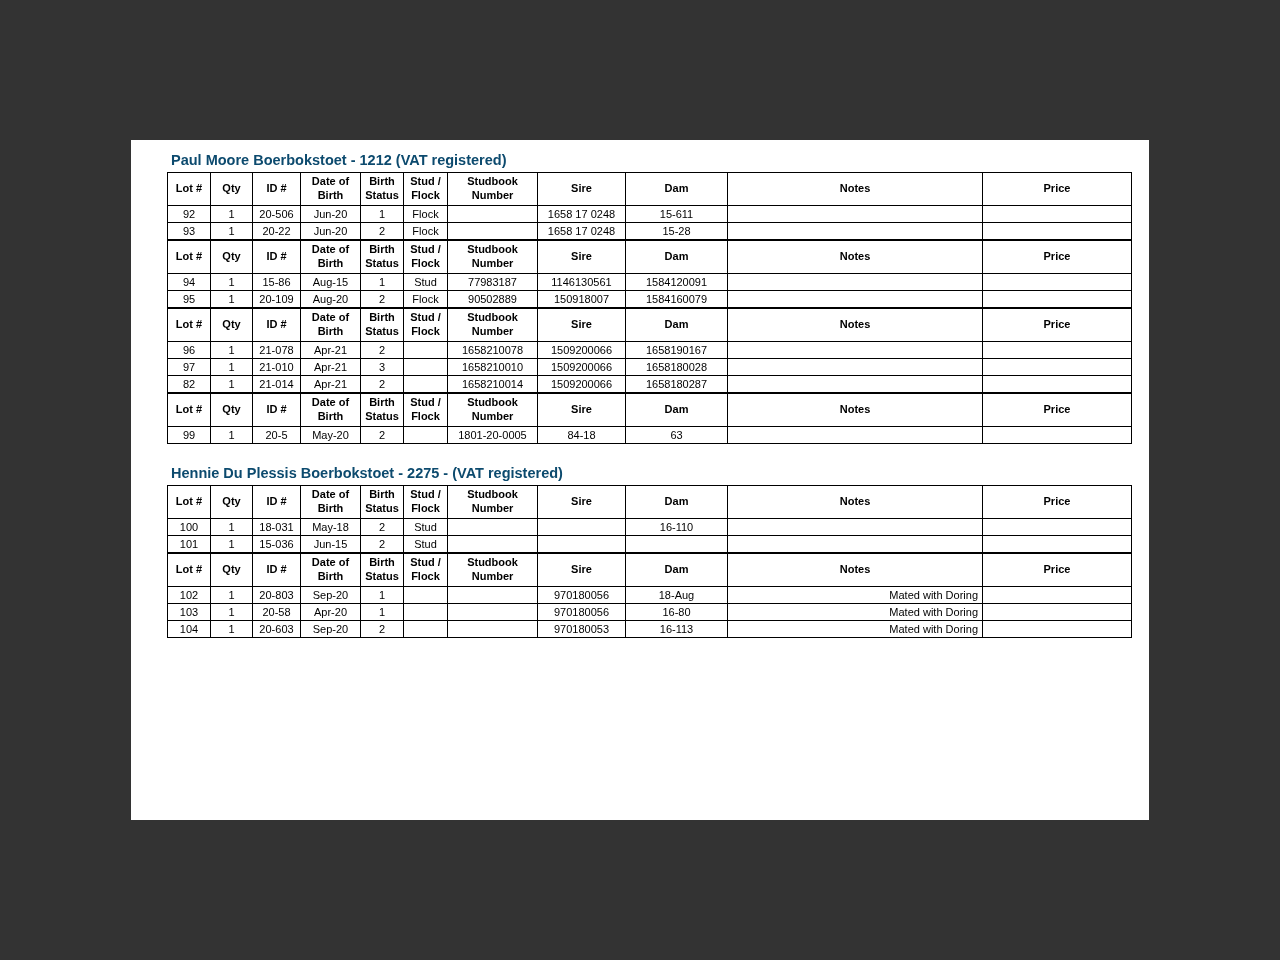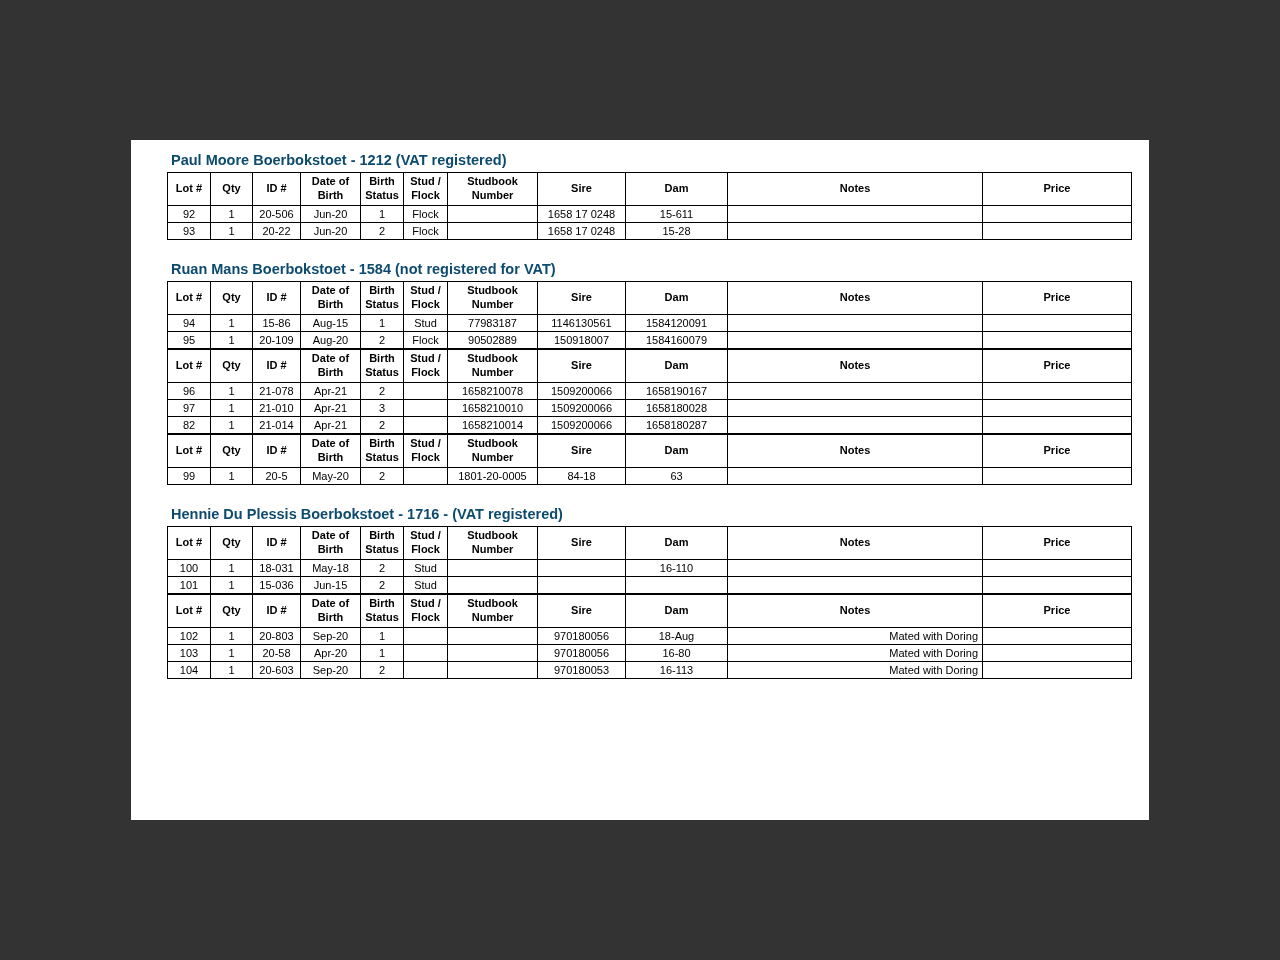--- a/index.html
+++ b/index.html
@@ -135,21 +135,20 @@
               <td></td>
               <td>1658 17 0248</td>
               <td>15-28</td>
               <td class="align-left"></td>
               <td></td>
             </tr>
           </tbody>
         </table>
       </div>
       <div class="section">
-        <div class="section-title">Ruan Mans Boerbokstoet - 1584 (not registered for VAT)</div>
         <table>
           <colgroup>
             <col class="col-lot">
             <col class="col-qty">
             <col class="col-id">
             <col class="col-dob">
             <col class="col-bstatus">
             <col class="col-studflock">
             <col class="col-studbook">
             <col class="col-sire">
@@ -328,21 +327,21 @@
               <td>1801-20-0005</td>
               <td>84-18</td>
               <td>63</td>
               <td class="align-left"></td>
               <td></td>
             </tr>
           </tbody>
         </table>
       </div>
       <div class="section">
-        <div class="section-title">Hennie Du Plessis Boerbokstoet - 1716 - (VAT registered)</div>
+        <div class="section-title">Hennie Du Plessis Boerbokstoet - 2275 - (VAT registered)</div>
         <table>
           <colgroup>
             <col class="col-lot">
             <col class="col-qty">
             <col class="col-id">
             <col class="col-dob">
             <col class="col-bstatus">
             <col class="col-studflock">
             <col class="col-studbook">
             <col class="col-sire">

